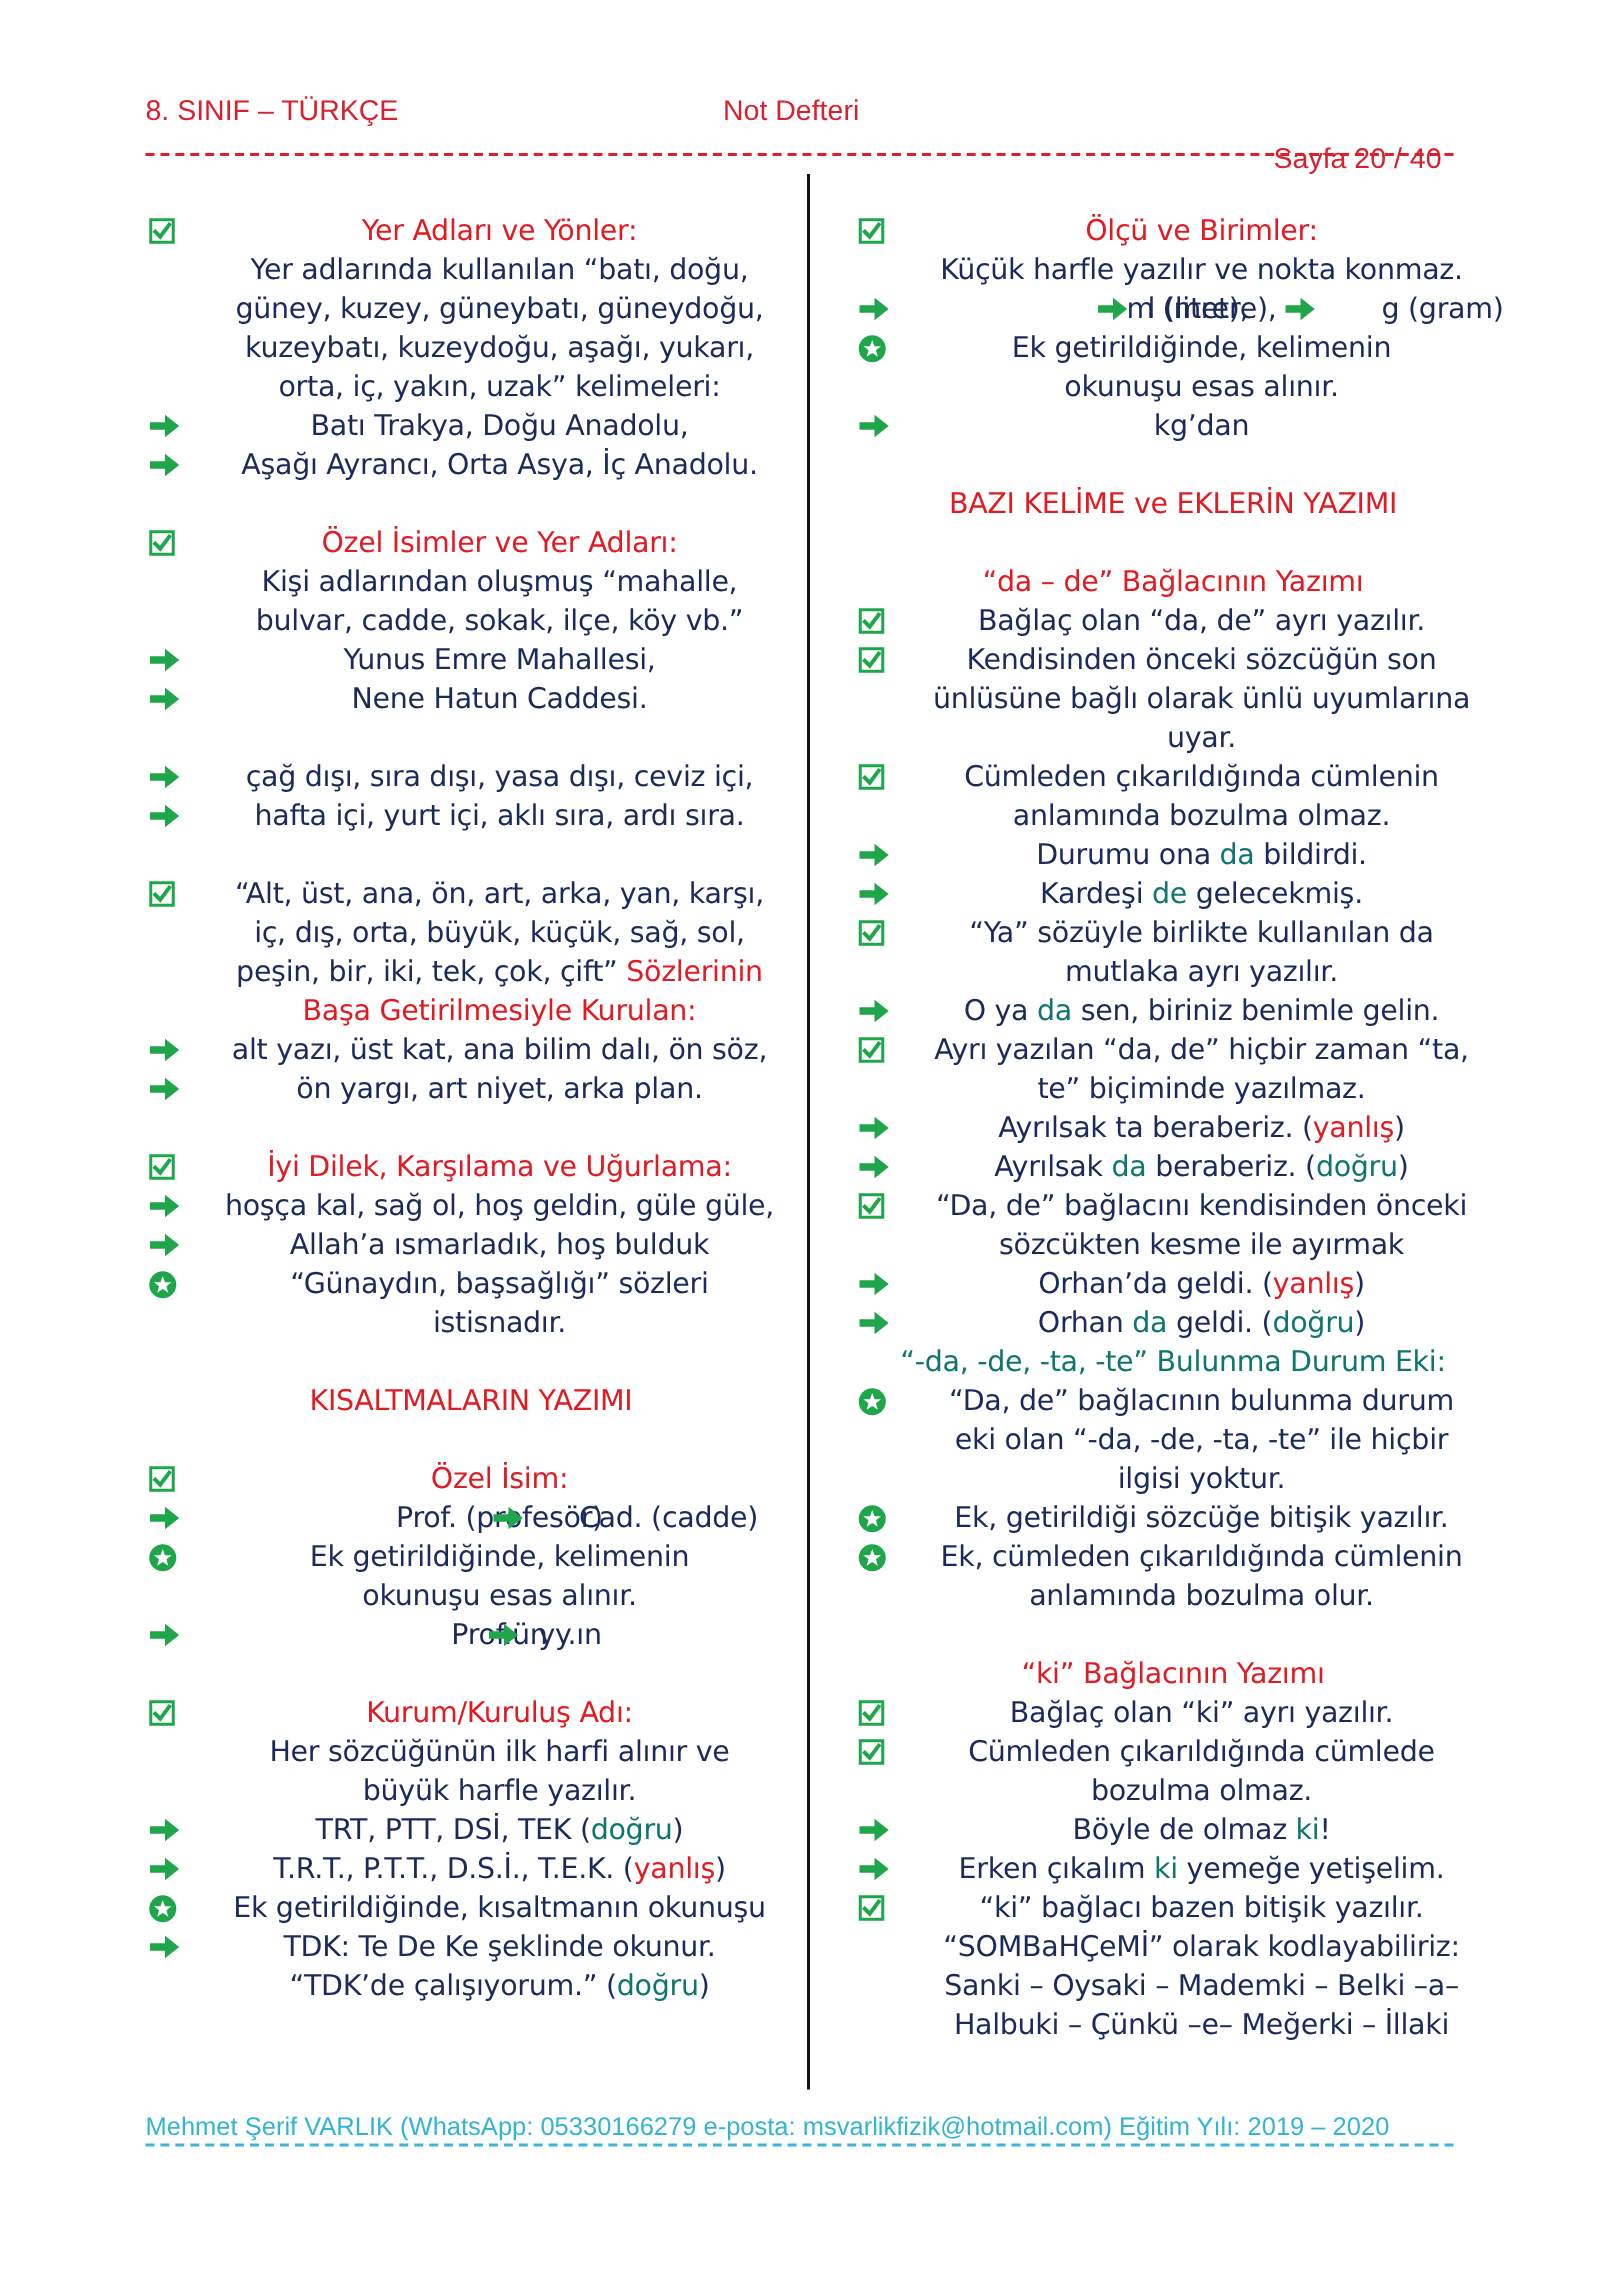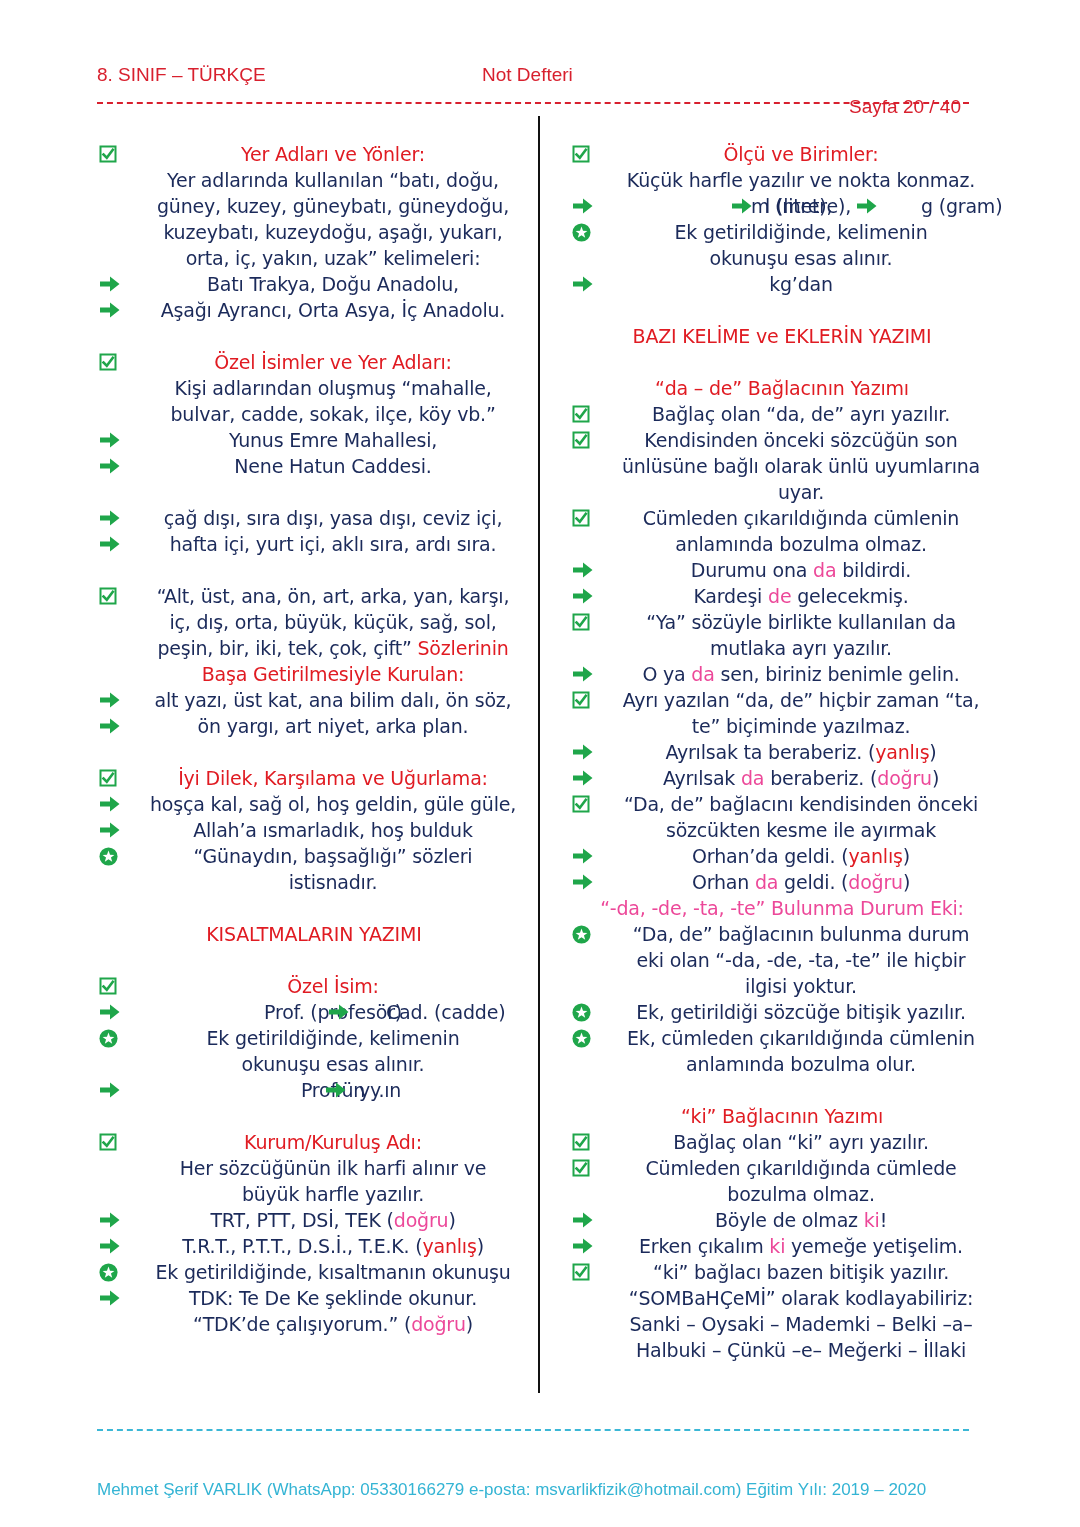--- a/index.html
+++ b/index.html
@@ -19,22 +19,22 @@
     .col.left { left: 99px; }
     .col.right { left: 572px; width: 420px; }
     .line { position: relative; height: 26px; line-height: 26px; font-size: 19px;
             white-space: nowrap; padding-left: 38px; letter-spacing: -0.2px; }
     .line.noind { padding-left: 0; }
     .gap { height: 26px; }
     .ico { position: absolute; left: 0; top: 0; width: 24px; height: 26px; display: flex;
            align-items: center; justify-content: flex-start; }
     .ico svg { display: block; }
     .red { color: #e01b22; }
-    .green { color: #ec4899; }
-    .footer { position: absolute; left: 97px; top: 1480px; width: 900px; font-size: 17px;
+    .green { color: #0f766e; }
+    .footer { position: absolute; left: 97px; top: 1408px; width: 900px; font-size: 17px;
               font-family: "Liberation Sans", sans-serif; color: #34b4d4; white-space: nowrap; }
   </style>
 </head>
 <body>
 
 <div>
   <div class="header">
     <span class="left">8. SINIF – TÜRKÇE</span>
     <span class="center">Not Defteri</span>
     <span class="right">Sayfa 20 / 40</span>

